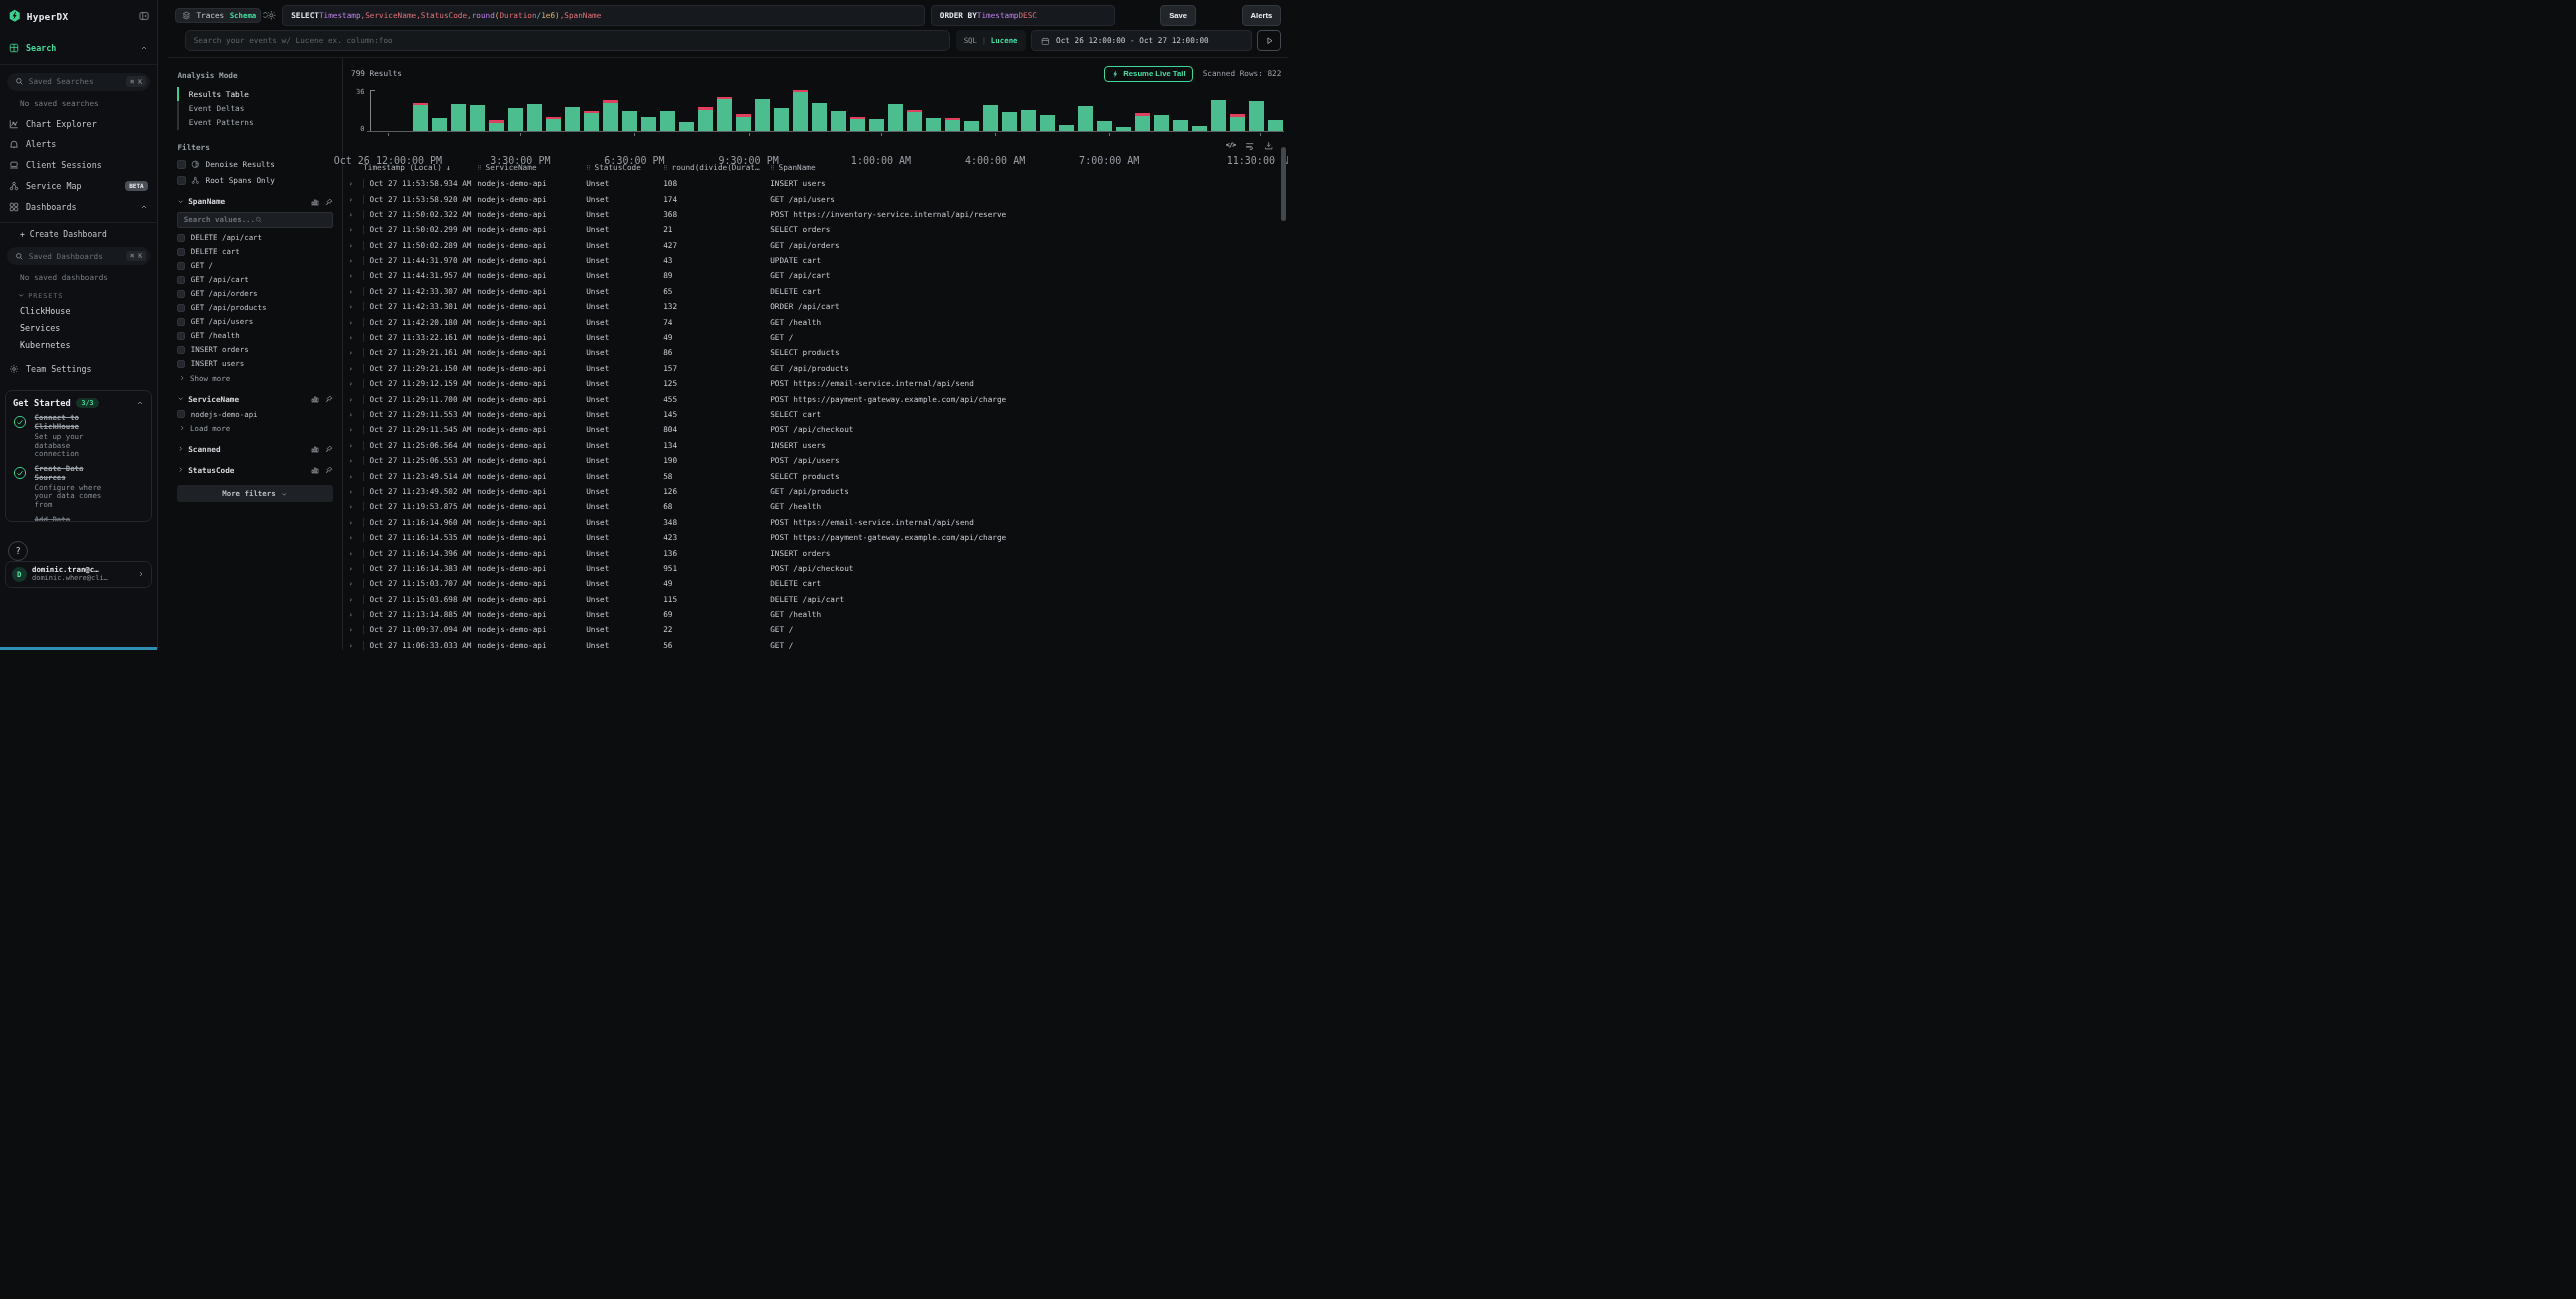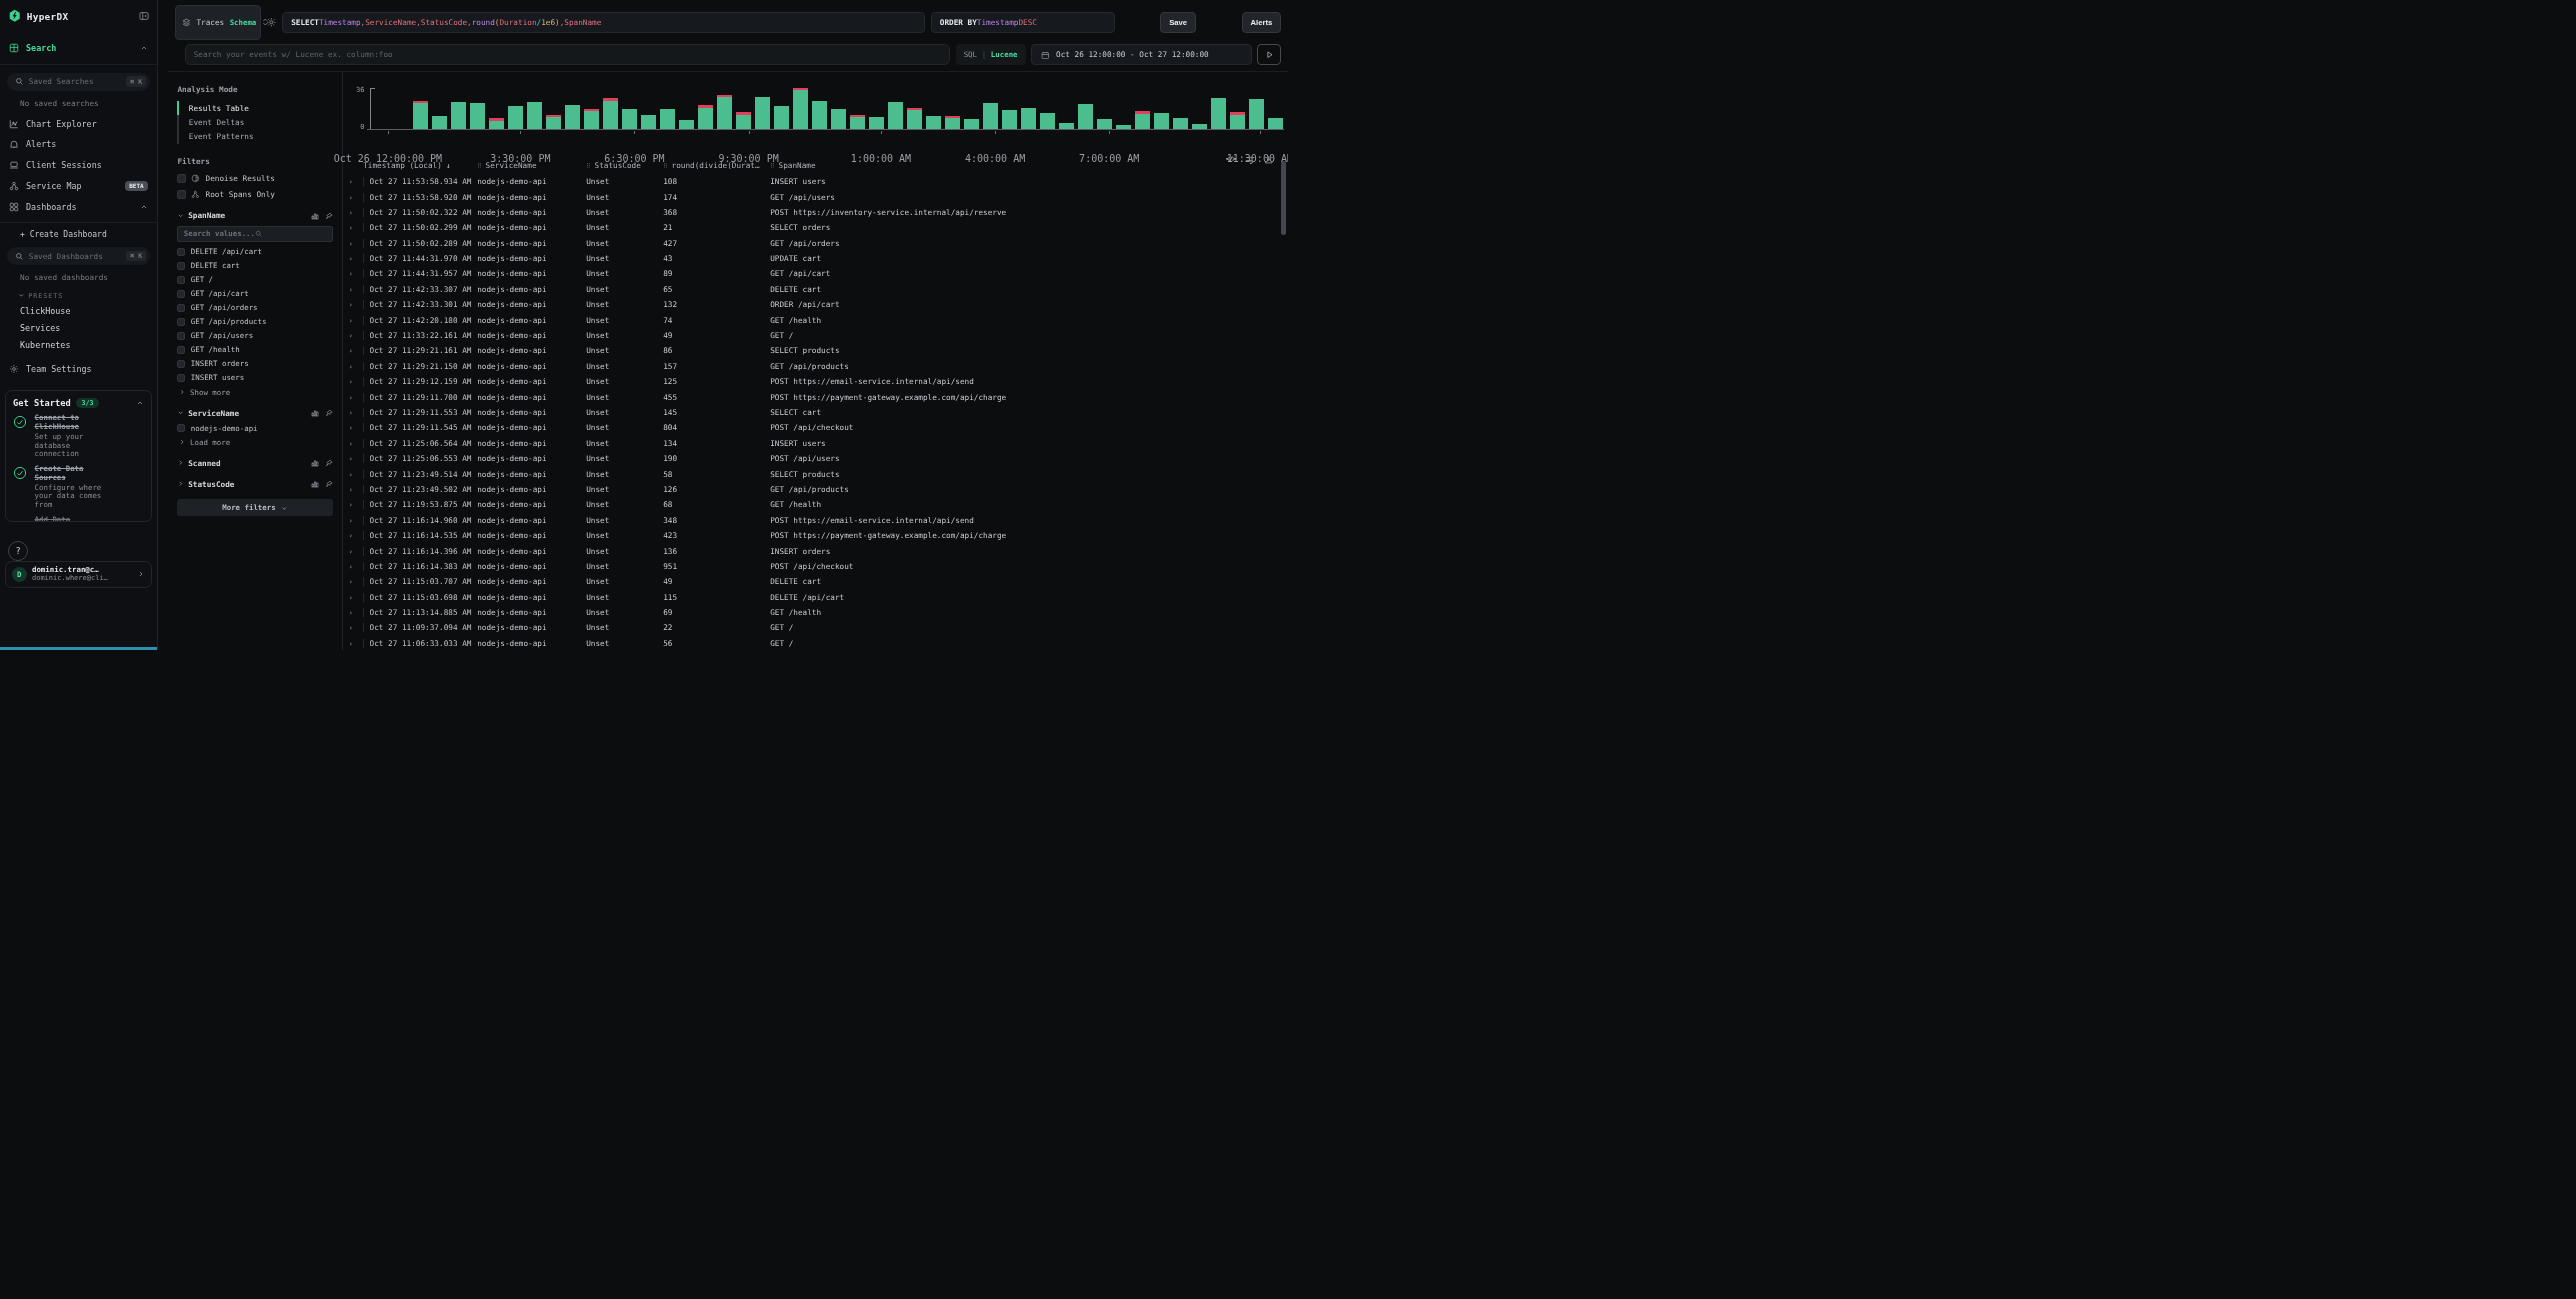--- a/index.html
+++ b/index.html
@@ -49,21 +49,21 @@
   .user-name { font-size:7.4px; font-weight:bold; color:#e4e6e9; line-height:8.7px; }
   .user-email { font-size:7px; color:#8b9096; line-height:8.7px; }
   .user-chevron { margin-left:auto; color:#9aa0a6; }
   .teal-strip { position:absolute; left:0; bottom:0; width:100%; height:3.4px; background:#2f8fb3; }
 
   
   .main { flex:1; display:flex; flex-direction:column; min-width:0; }
   .header { padding:4.7px 6.7px 5.4px; border-bottom:0.7px solid #1b1f24; display:flex; flex-direction:column; gap:4.7px; }
   .hrow { display:flex; align-items:center; gap:5.4px; }
   .source-box { display:flex; align-items:center; gap:5.4px; background:#1e2126; border:0.7px solid #2a2e34;
-    border-radius:4px; height:35px; padding:0 5.4px 0 6.7px; width:86px; cursor:pointer; }
+    border-radius:4px; height:15px; padding:0 5.4px 0 6.7px; width:86px; cursor:pointer; }
   .source-label { font-size:7.7px; color:#c6cacf; flex:1; }
   .schema-badge { font-size:7.4px; font-weight:bold; color:#46dea0; }
   .sql-box { flex:1; background:#16191d; border:0.7px solid #24282d; border-radius:4px; height:21px;
     display:flex; align-items:center; padding:0 8px; font-size:7.7px; overflow:hidden; white-space:nowrap; cursor:text; }
   .order-box { width:184px; background:#16191d; border:0.7px solid #24282d; border-radius:4px; height:21px;
     display:flex; align-items:center; padding:0 8px; font-size:7.7px; white-space:nowrap; cursor:text; }
   .tok-kw { color:#e3e6e9; font-weight:bold; }
   .tok-pur { color:#bd80e8; }
   .tok-red { color:#e0707a; }
   .tok-cyn { color:#57c7d4; }
@@ -634,20 +634,32 @@
           <span>More filters</span>
           <span class="icon">
               <svg width="6.7" height="6.7" viewBox="0 0 16 16" fill="none" stroke="currentColor" stroke-width="1.8">
                 <polyline points="4,6 8,10 12,6"></polyline>
               </svg>
             </span>
         </div>
       </div>
 
       <div class="results">
+        <div class="results-head">
+          <span class="res-count">799 Results</span>
+          <span class="head-right">
+            <button class="livetail-btn">
+              <svg width="6.7" height="8" viewBox="0 0 12 16" fill="currentColor">
+                  <path d="M7 1L2 9h3l-1 6 5.5-8H6.5z"></path>
+                </svg>
+              <span>Resume Live Tail</span>
+            </button>
+            <span class="scanned">Scanned Rows: 822</span>
+          </span>
+        </div>
 
         <div class="chart">
           <span class="ylab top">36</span>
           <span class="ylab zero">0</span>
           <div class="plot">
               <div class="bars" id="bars">
                 <div class="bar" style="height: 0%;"></div>
                 <div class="bar" style="height: 0%;"></div>
                 <div class="bar" style="height: 69.4444%;">
                   <div class="cap"></div>

